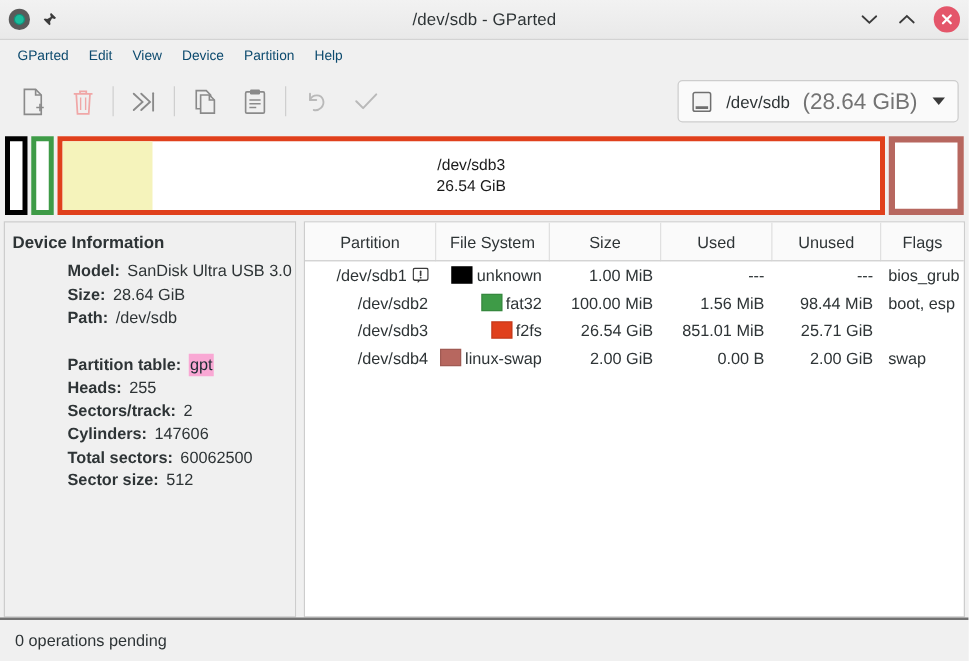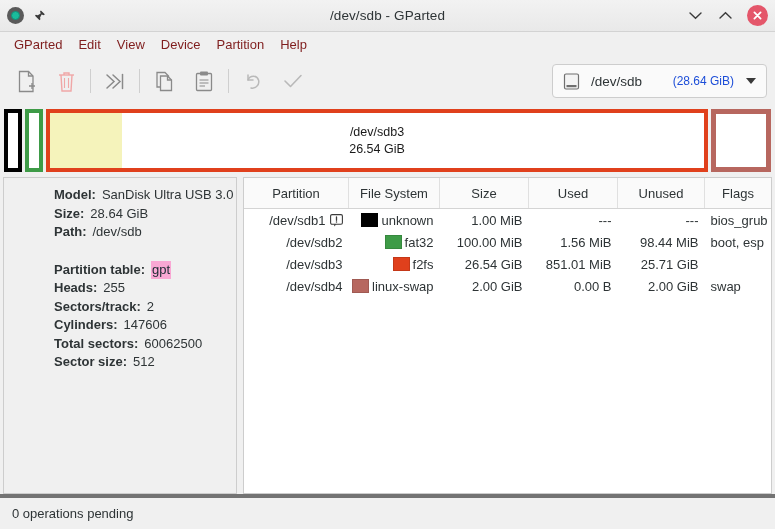--- a/index.html
+++ b/index.html
@@ -93,22 +93,22 @@
   .menubar {
     height: 25px;
     min-height: 25px;
     background: #f0f0f0;
     display: flex;
     align-items: center;
     padding-left: 6px;
     box-sizing: border-box;
   }
   .menuitem {
-    font-size: 13px;
-    color: #7f1d1d;
+    font-size: 11px;
+    color: #0c4a6e;
     padding: 3px 8px;
     cursor: default;
     white-space: nowrap;
   }
 
   
   .toolbar {
     height: 48px;
     min-height: 48px;
     background: #f0f0f0;
@@ -138,21 +138,21 @@
     border: 1px solid #cdcdcd;
     border-radius: 4px;
     height: 34px;
     padding: 0 10px 0 9px;
     box-sizing: border-box;
     min-width: 215px;
     cursor: default;
   }
   .drive-glyph { width: 19px; height: 19px; display:block; }
   .dev-name { font-size: 13.5px; color: #2e3436; }
-  .dev-size { font-size: 12px; color: #1d4ed8; margin-left: auto; }
+  .dev-size { font-size: 18px; color: #737373; margin-left: auto; }
   .combo-arrow {
     width: 0; height: 0;
     border-left: 5px solid transparent;
     border-right: 5px solid transparent;
     border-top: 6px solid #3a3a3a;
     margin-left: 2px;
   }
 
   
   .diskgraphic {
@@ -299,21 +299,21 @@
     flex: 0 0 auto;
     border: 1px solid rgba(0,0,0,0.12);
     box-sizing: border-box;
   }
 
   
   .statusbar {
     height: 35px;
     min-height: 35px;
     background: #f0f0f0;
-    border-top: 4px solid #737373;
+    border-top: 2px solid #737373;
     display: flex;
     align-items: center;
     padding-left: 12px;
     box-sizing: border-box;
     font-size: 13px;
     color: #2e3436;
   }
 </style>
 </head>
 <body>
@@ -452,20 +452,21 @@
       </div>
     </div>
 
     <div class="part-block" style="width:60px; border:5px solid #b7675f;">
     </div>
   </div>
 
   <div class="main">
 
     <div class="devinfo">
+      <h2>Device Information</h2>
 
       <div class="inforow">
         <span class="k">Model:</span>
         <span class="v">SanDisk Ultra USB 3.0</span>
       </div>
       <div class="inforow">
         <span class="k">Size:</span>
         <span class="v">28.64 GiB</span>
       </div>
       <div class="inforow">

